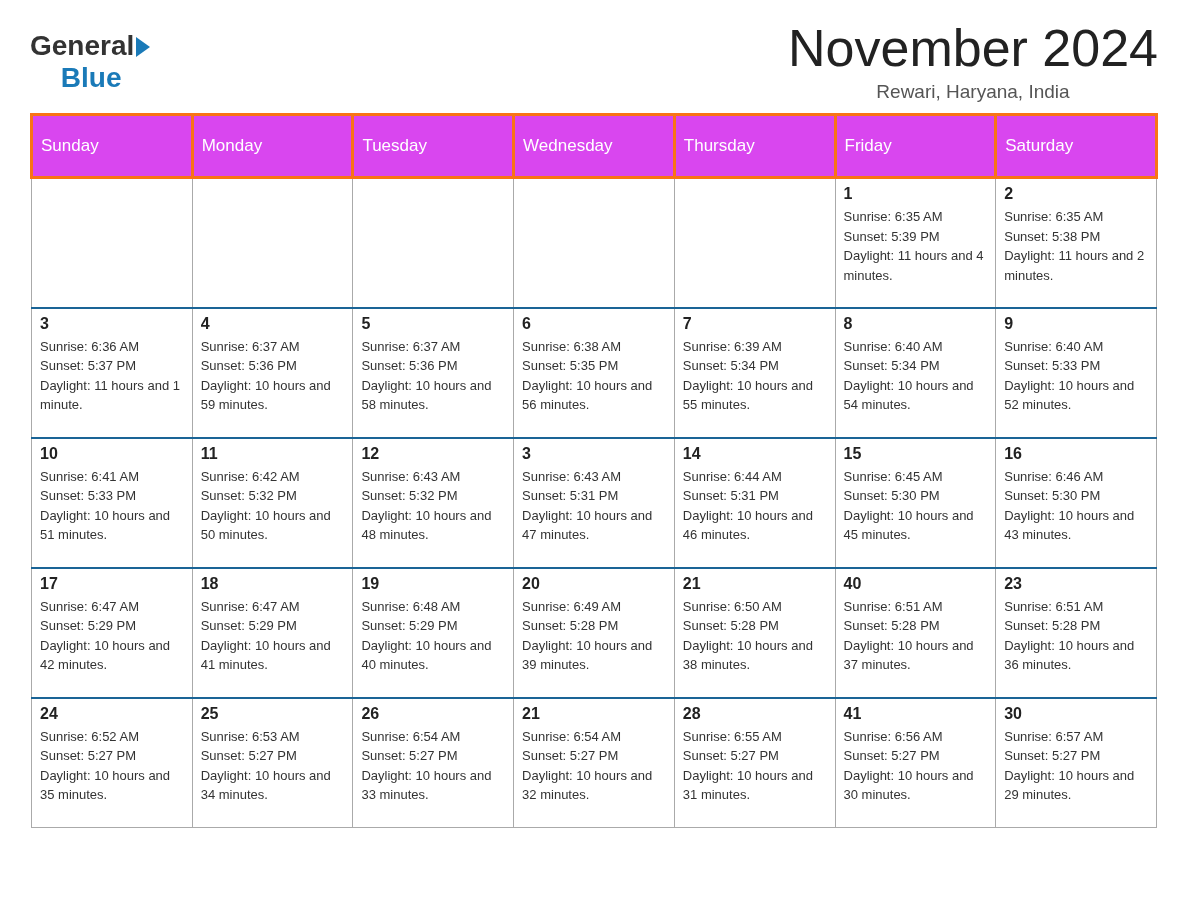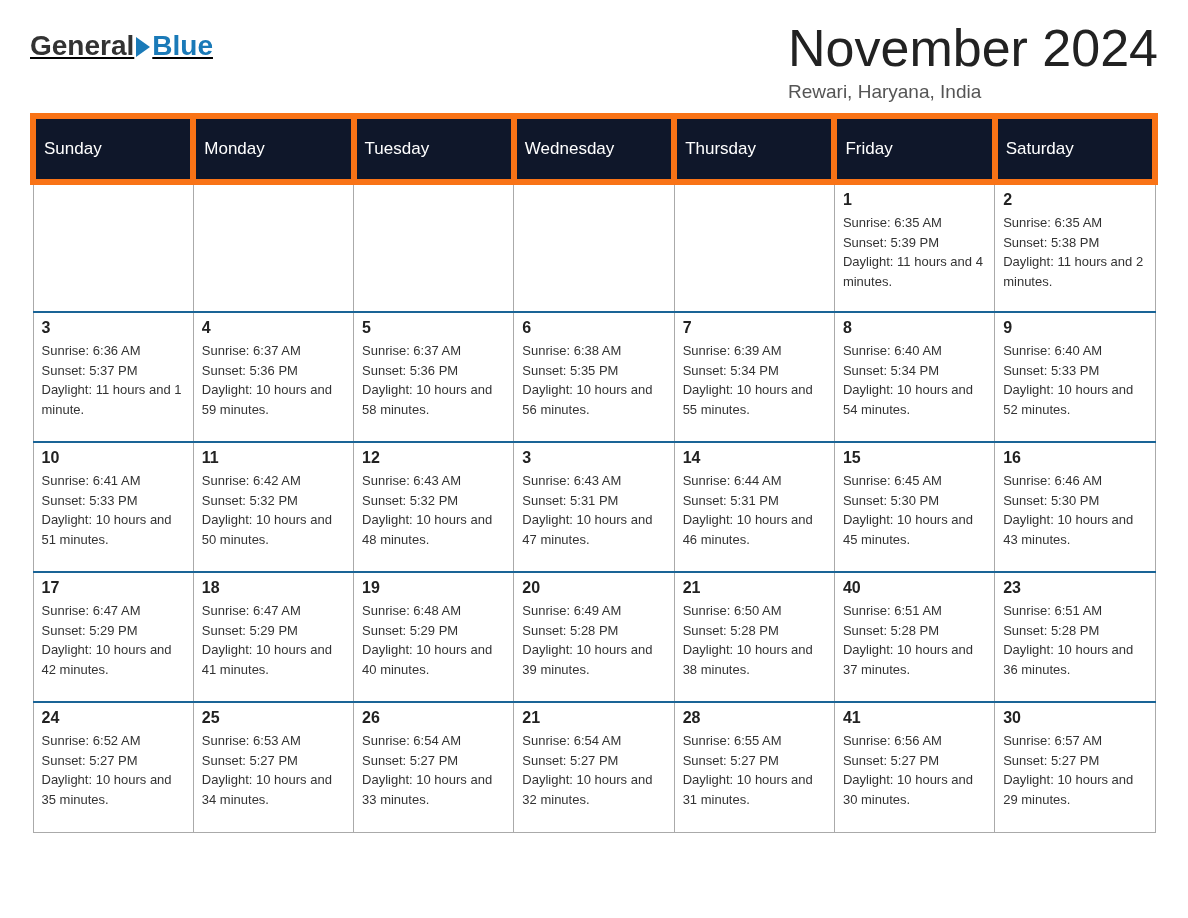--- a/index.html
+++ b/index.html
@@ -21,61 +21,60 @@
       align-items: center;
       margin-top: 10px;
     }
     .logo-text-general {
       font-size: 28px;
       font-weight: bold;
       color: #333;
     }
     .logo-combined {
       display: flex;
-      flex-direction: row;
+      flex-direction: column;
       align-items: center;
-      text-decoration: underline;
     }
     .logo-row1 {
       display: flex;
       align-items: center;
     }
     .logo-row2 {
       font-size: 28px;
       font-weight: bold;
       color: #1a7ab8;
       margin-left: 2px;
     }
     .title-section {
-      text-align: left;
+      text-align: center;
     }
     .month-title {
       font-size: 52px;
       font-weight: normal;
       color: #222;
       line-height: 1.1;
     }
     .location-title {
       font-size: 19px;
       color: #555;
       margin-top: 4px;
     }
     .calendar-table {
       width: 100%;
       border-collapse: collapse;
       margin-top: 10px;
     }
     .calendar-table th {
-      background-color: #0f172a;
+      background-color: #d946ef;
       color: #ffffff;
       padding: 20px 8px;
       font-size: 17px;
       font-weight: normal;
       text-align: left;
-      border: 6px solid #f97316;
+      border: 3px solid #f97316;
     }
     .calendar-table td {
       border: 1px solid #aaa;
       vertical-align: top;
       padding: 6px 8px;
       width: 14.28%;
       min-height: 120px;
       height: 130px;
       background: #fff;
     }

